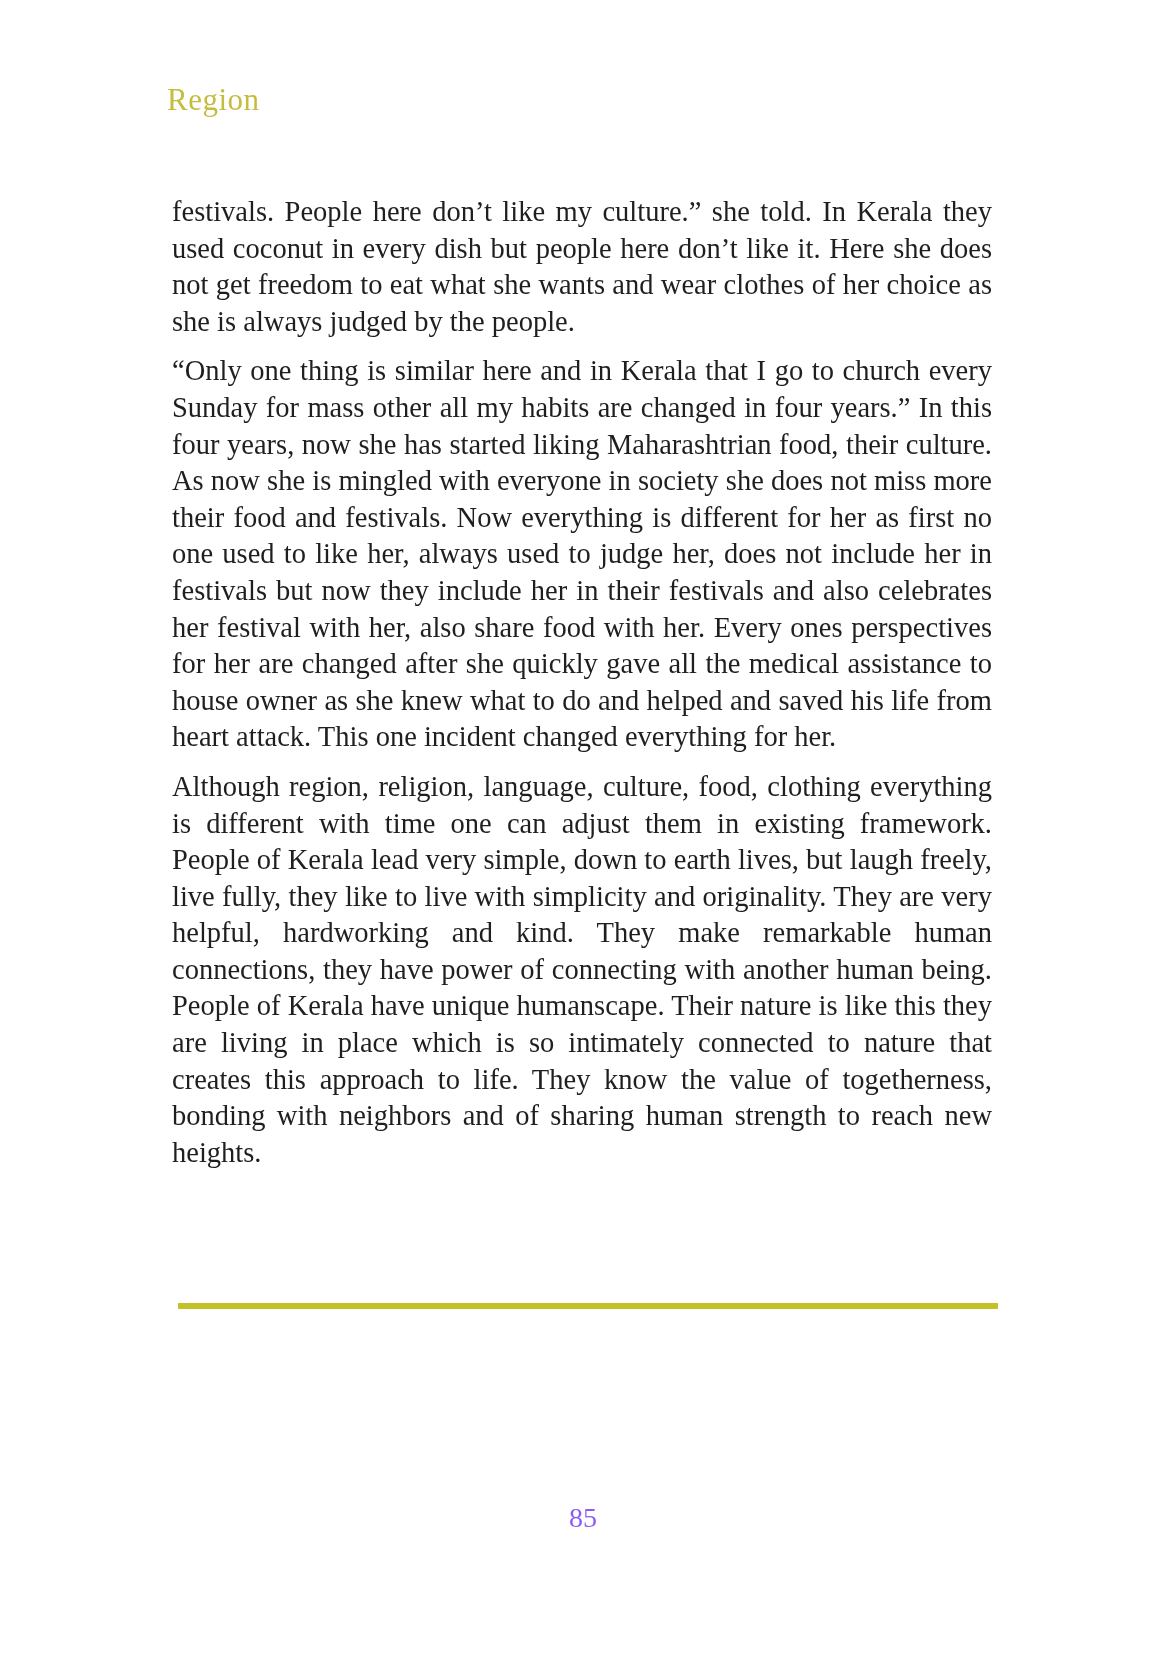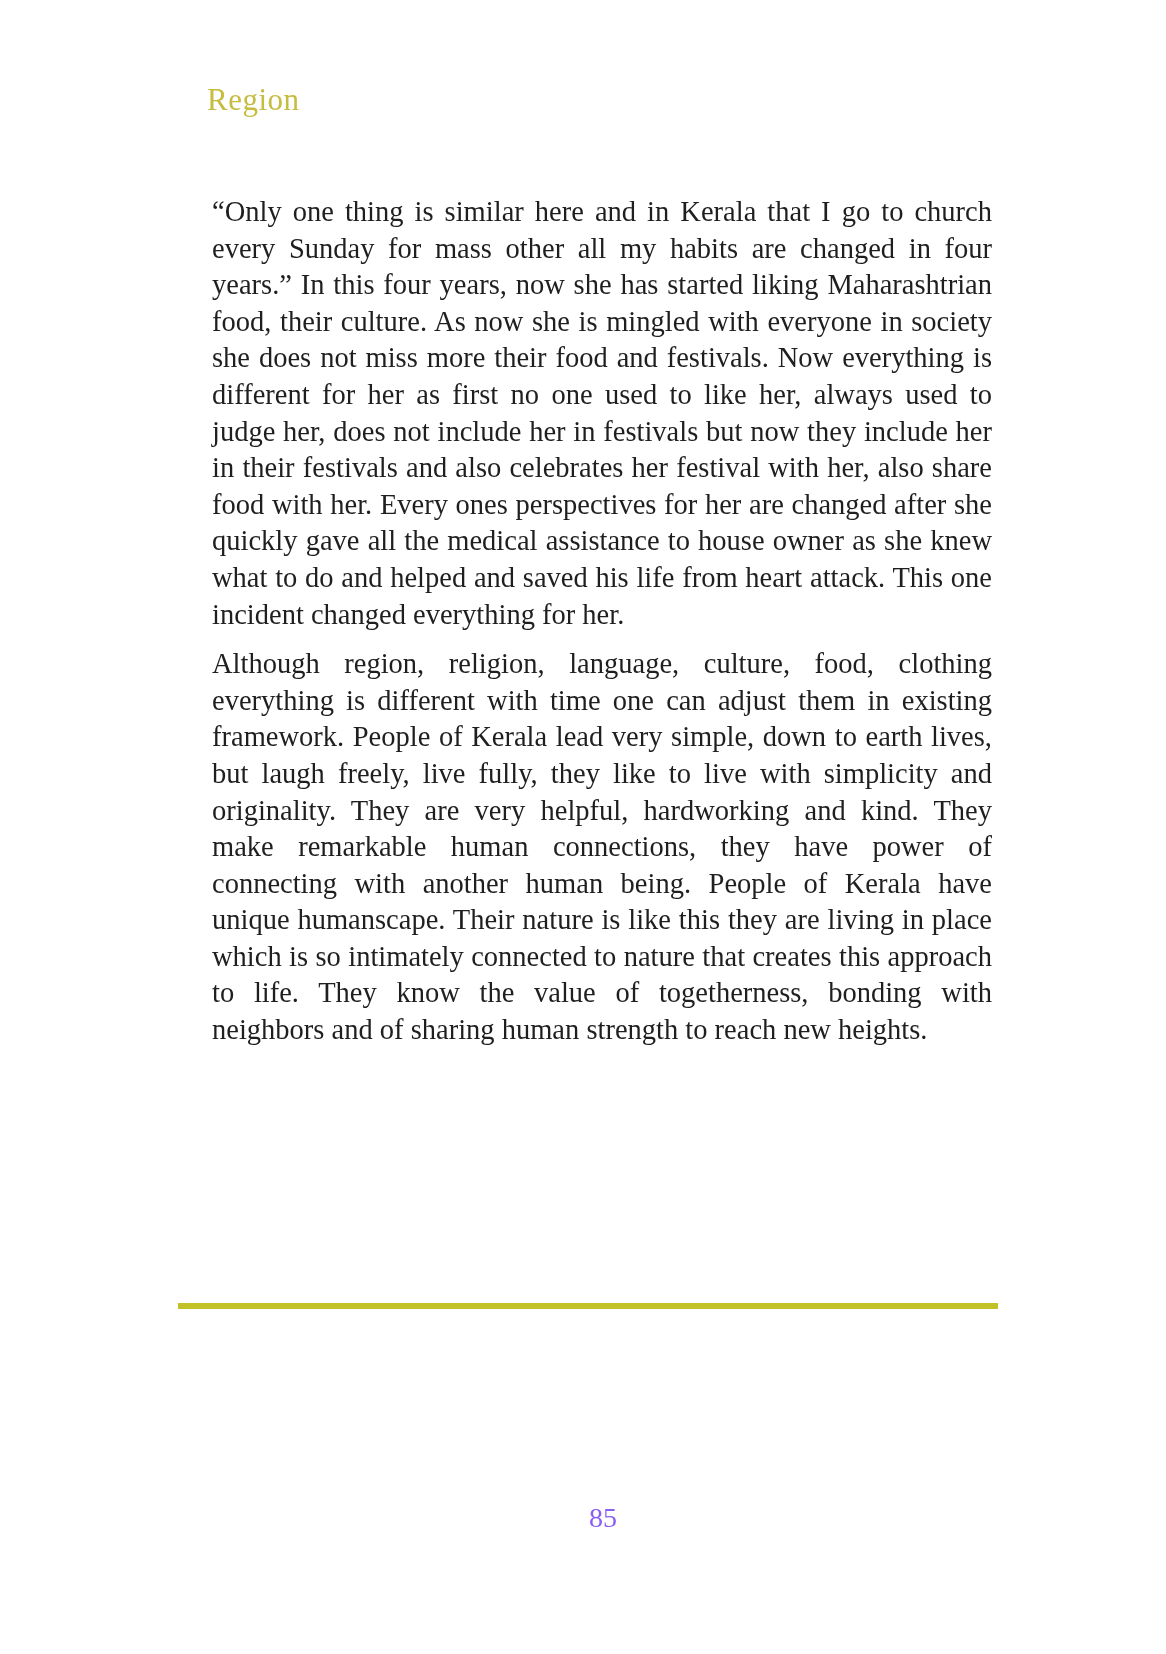--- a/index.html
+++ b/index.html
@@ -1,15 +1,15 @@
 <!DOCTYPE html>
 <html><head>
 <meta charset="utf-8">
 <style>
-  * { box-sizing: border-box; padding-left: 40px; }
+  * { box-sizing: border-box; }
   html, body {
     margin: 0;
     padding: 0;
     background: #ffffff;
   }
   .page {
     position: relative;
     width: 1166px;
     height: 1654px;
     background: #ffffff;
@@ -57,20 +57,21 @@
   }
 </style>
 </head>
 <body>
 
 <div class="page">
 
   <div class="running-header">Region</div>
 
   <div class="body-text">
+    <p>festivals. People here don’t like my culture.” she told. In Kerala they used coconut in every dish but people here don’t like it.  Here she does not get freedom to eat what she wants and wear clothes of her choice as she is always judged by the people.</p>
     <p>“Only one thing is similar here and in Kerala that I go to church every Sunday for mass other all my habits are changed in four years.” In this four years, now she has started liking Maharashtrian food, their culture. As now she is mingled with everyone in society she does not miss more their food and festivals. Now everything is different for her as first no one used to like her, always used to judge her, does not include her in festivals but now they include her in their festivals and also celebrates her festival with her, also share food with her.  Every ones perspectives for her are changed after she quickly gave all the medical assistance to house owner as she knew what to do and helped and saved his life from heart attack. This one incident changed everything for her.</p>
     <p>Although region, religion, language, culture, food, clothing everything is different with time one can adjust them in existing framework.  People of Kerala lead very simple, down to earth lives, but laugh freely, live fully, they like to live with simplicity and originality. They are very helpful, hardworking and kind. They make remarkable human connections, they have power of connecting with another human being. People of Kerala have unique humanscape. Their nature is like this they are living in place which is so intimately connected to nature that creates this approach to life. They know the value of togetherness, bonding with neighbors and of sharing human strength to reach new heights.</p>
   </div>
 
   <div class="section-divider"></div>
 
   <div class="page-number">85</div>
 
 </div>
 

